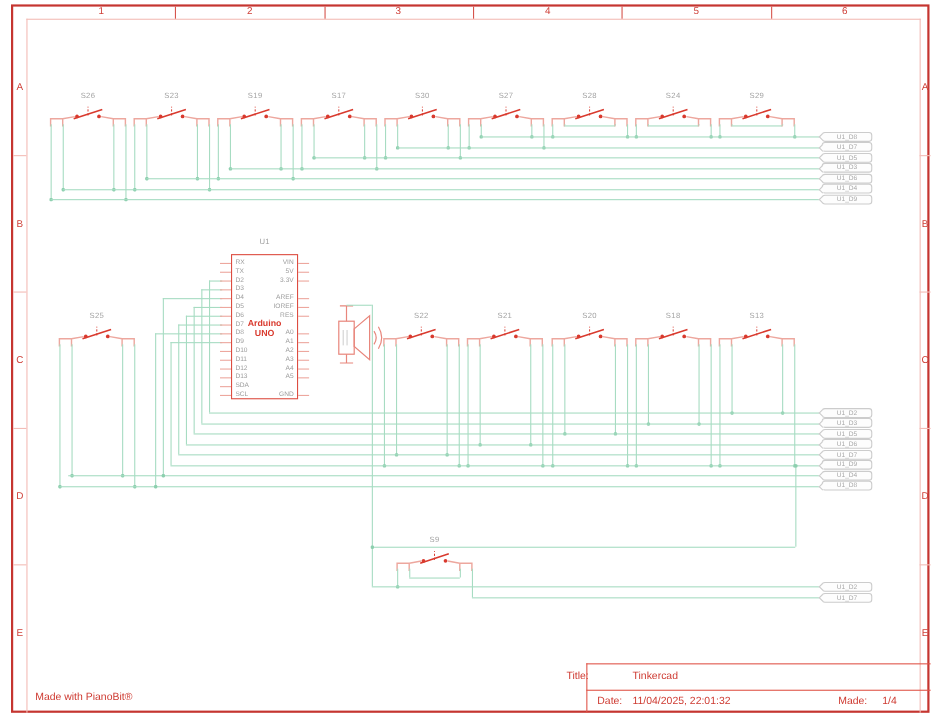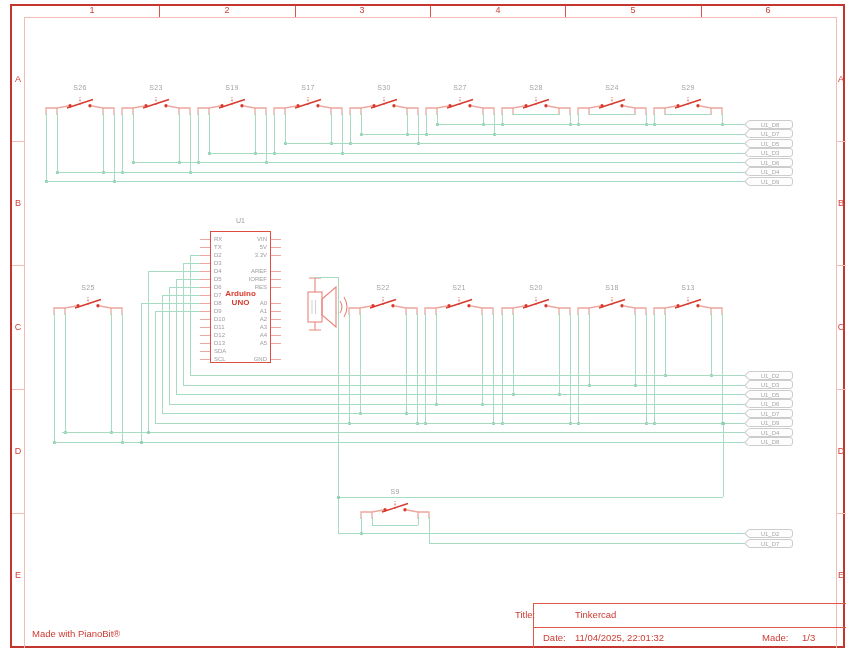--- a/index.html
+++ b/index.html
@@ -64,21 +64,21 @@
   </svg>
 
   <div class="tb-line" style="left:533px;top:603px;width:313px;height:1px;"></div>
   <div class="tb-line" style="left:533px;top:627px;width:313px;height:1px;"></div>
   <div class="tb-line" style="left:533px;top:603px;width:1px;height:45px;"></div>
   <div class="tb-text" style="left:515px;top:609px;">Title:</div>
   <div class="tb-text" style="left:575px;top:609px;">Tinkercad</div>
   <div class="tb-text" style="left:543px;top:632px;">Date:</div>
   <div class="tb-text" style="left:575px;top:632px;">11/04/2025, 22:01:32</div>
   <div class="tb-text" style="left:762px;top:632px;">Made:</div>
-  <div class="tb-text" style="left:802px;top:632px;">1/3</div>
+  <div class="tb-text" style="left:802px;top:632px;">1/4</div>
 
   <div class="footer-text">Made with PianoBit®</div>
 
 <div class="rnum" style="left: 82px; top: 5px;">1</div>
     <div class="rnum" style="left: 217px; top: 5px;">2</div>
     <div class="rnum" style="left: 352px; top: 5px;">3</div>
     <div class="rnum" style="left: 488px; top: 5px;">4</div>
     <div class="rnum" style="left: 623px; top: 5px;">5</div>
     <div class="rnum" style="left: 758px; top: 5px;">6</div>
     <div class="tick" style="left: 159px; top: 6px; height: 11px;"></div>

